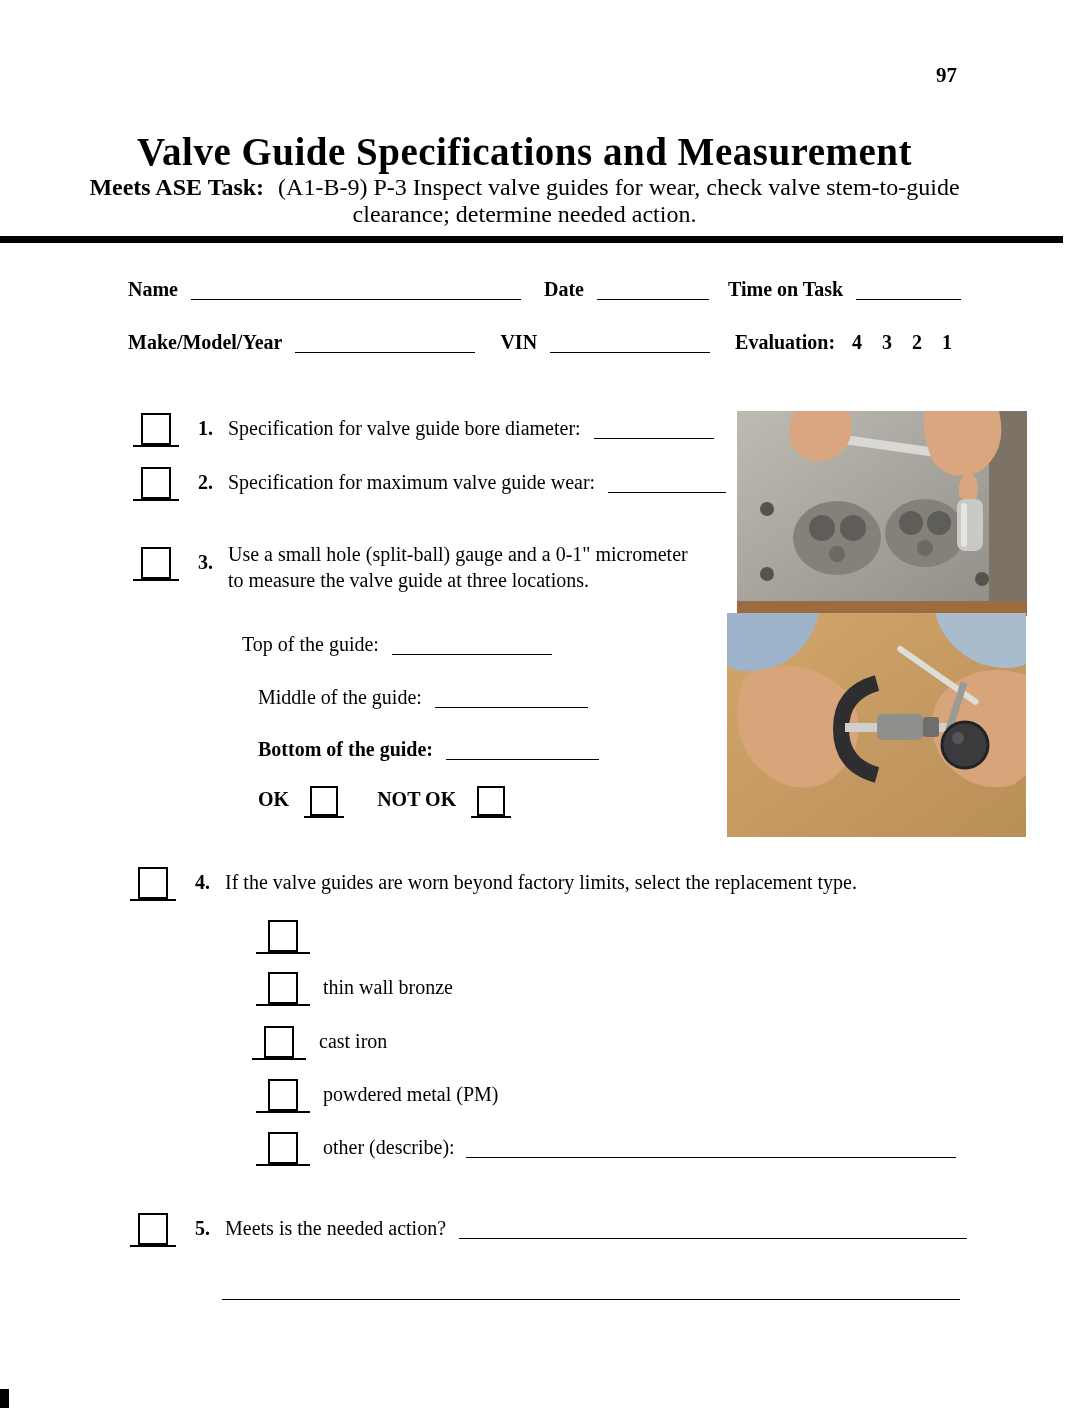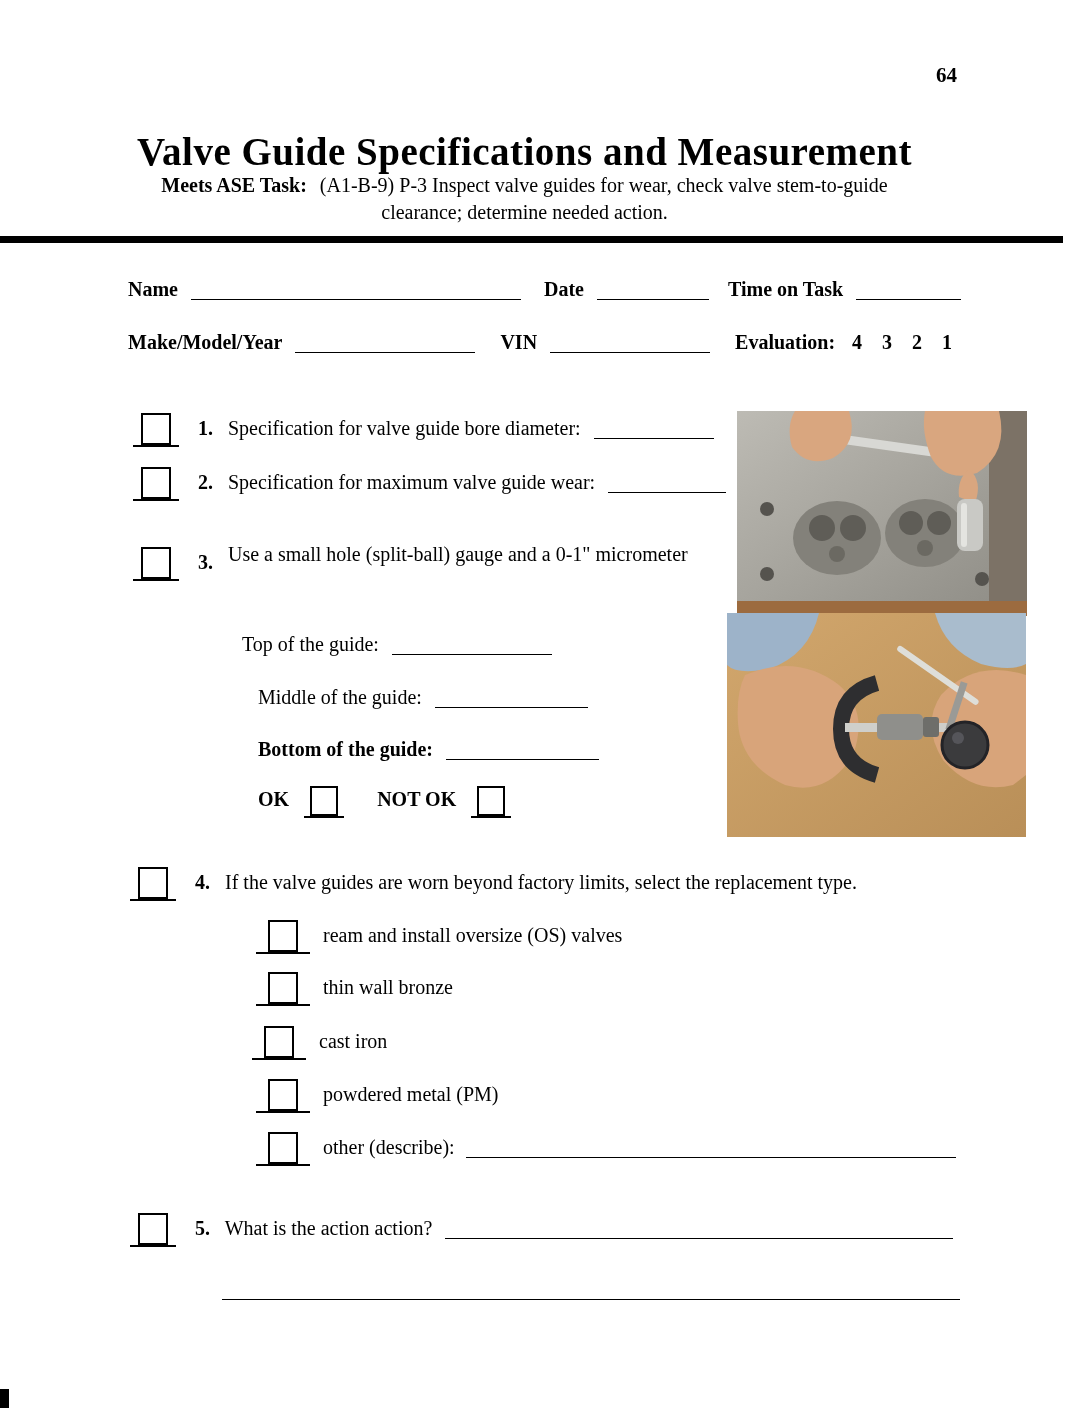--- a/index.html
+++ b/index.html
@@ -8,21 +8,21 @@
     width: 1088px; height: 1408px; position: relative;
     font-family: "Liberation Serif", "DejaVu Serif", serif;
     color: #000; font-size: 20px; line-height: 1.3; overflow: hidden;
   }
   .abs { position: absolute; }
   .b { font-weight: 700; }
   .center { left: 0; width: 1049px; text-align: center; }
   .pre { white-space: pre; }
 
   .page-title { font-size: 39px; font-weight: 700; letter-spacing: 0.5px; }
-  .subtitle { font-size: 20px; }
+  .subtitle { font-size: 24px; }
 
   .rule { background: #000; height: 7px; }
   .corner-mark { background: #000; }
 
   .blank {
     display: inline-block; border-bottom: 1.5px solid #000;
     height: 6px; vertical-align: -4px; background: transparent;
   }
 
   
@@ -44,21 +44,21 @@
   .qtext-multi { display: inline-block; vertical-align: top; white-space: normal; width: 520px; }
 
   .photo { position: absolute; overflow: hidden; }
   .photo svg { display: block; width: 100%; height: 100%; }
 
   .opt-label { margin-left: 8px; }
 </style>
 </head>
 <body>
 
-<div class="abs b" style="top:62px; left:936px; font-size:21px;">64</div>
+<div class="abs b" style="top:62px; left:936px; font-size:21px;">97</div>
 
 <div class="abs center page-title" style="top:127px;">Valve Guide Specifications and Measurement</div>
 
 <div class="abs center subtitle" style="top:172px;">
   <span class="b">Meets ASE Task:</span>
   <span style="margin-left:8px;">(A1-B-9) P-3 Inspect valve guides for wear, check valve stem-to-guide</span>
 </div>
 <div class="abs center subtitle" style="top:199px;">clearance; determine needed action.</div>
 
 <div class="abs rule" style="top:236px; left:0; width:1063px;"></div>
@@ -124,20 +124,21 @@
     <rect x="220" y="88" width="26" height="52" rx="8" fill="#c9c9c5"></rect>
     <rect x="224" y="92" width="6" height="44" rx="3" fill="#e4e4e0"></rect>
   </svg>
 </div>
 
 <div class="item" style="top:541px; left:133px;">
   <span class="checkline"><span class="box"></span></span>
   <span class="qnum">3.</span>
   <span class="qtext-multi">
     <span>Use a small hole (split-ball) gauge and a 0-1" micrometer</span><br>
+    <span>to measure the valve guide at three locations.</span>
   </span>
 </div>
 
 <div class="photo" style="left:727px; top:613px; width:299px; height:224px;">
   <svg viewBox="0 0 299 224">
     <defs>
       <linearGradient id="wood1" x1="0" y1="0" x2="1" y2="1">
         <stop offset="0" stop-color="#d2a76d"></stop>
           <stop offset="1" stop-color="#b98f58"></stop>
       </linearGradient>
@@ -180,21 +181,20 @@
 </div>
 
 <div class="item" style="top:861px; left:130px;">
   <span class="checkline"><span class="box"></span></span>
   <span class="qnum">4.</span>
   <span>If the valve guides are worn beyond factory limits, select the replacement type.</span>
 </div>
 
 <div class="abs" style="top:914px; left:256px; white-space:nowrap;">
   <span class="checkline opt"><span class="box"></span></span>
-  <span class="opt-label">ream and install oversize (OS) valves</span>
 </div>
 <div class="abs" style="top:966px; left:256px; white-space:nowrap;">
   <span class="checkline opt"><span class="box"></span></span>
   <span class="opt-label">thin wall bronze</span>
 </div>
 <div class="abs" style="top:1020px; left:252px; white-space:nowrap;">
   <span class="checkline opt"><span class="box"></span></span>
   <span class="opt-label">cast iron</span>
 </div>
 <div class="abs" style="top:1073px; left:256px; white-space:nowrap;">
@@ -203,19 +203,19 @@
 </div>
 <div class="abs" style="top:1126px; left:256px; white-space:nowrap;text-align:right;">
   <span class="checkline opt"><span class="box"></span></span>
   <span class="opt-label">other (describe):</span>
   <span class="blank" style="width:490px; margin-left:6px;"></span>
 </div>
 
 <div class="item" style="top:1207px; left:130px;">
   <span class="checkline"><span class="box"></span></span>
   <span class="qnum">5.</span>
-  <span>What is the action action?</span>
+  <span>Meets is the needed action?</span>
   <span class="blank" style="width:508px; margin-left:8px;"></span>
 </div>
 
 <div class="abs" style="top:1282px; left:222px; width:738px; height:18px; border-bottom:1.5px solid #000;"></div>
 
 <div class="abs corner-mark" style="top:1389px; left:0; width:9px; height:19px;"></div>
 
 </body></html>

